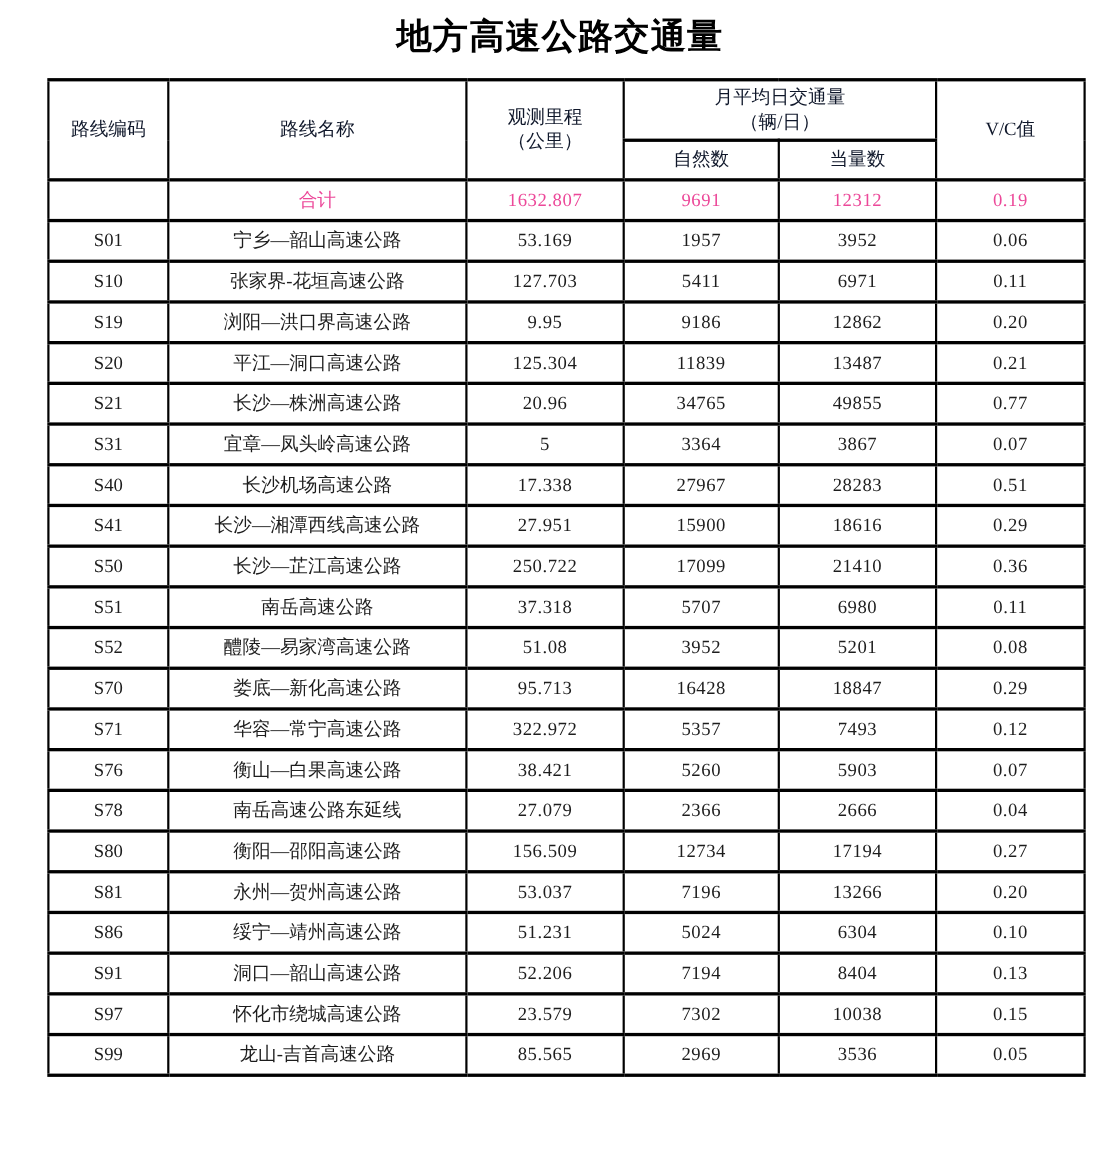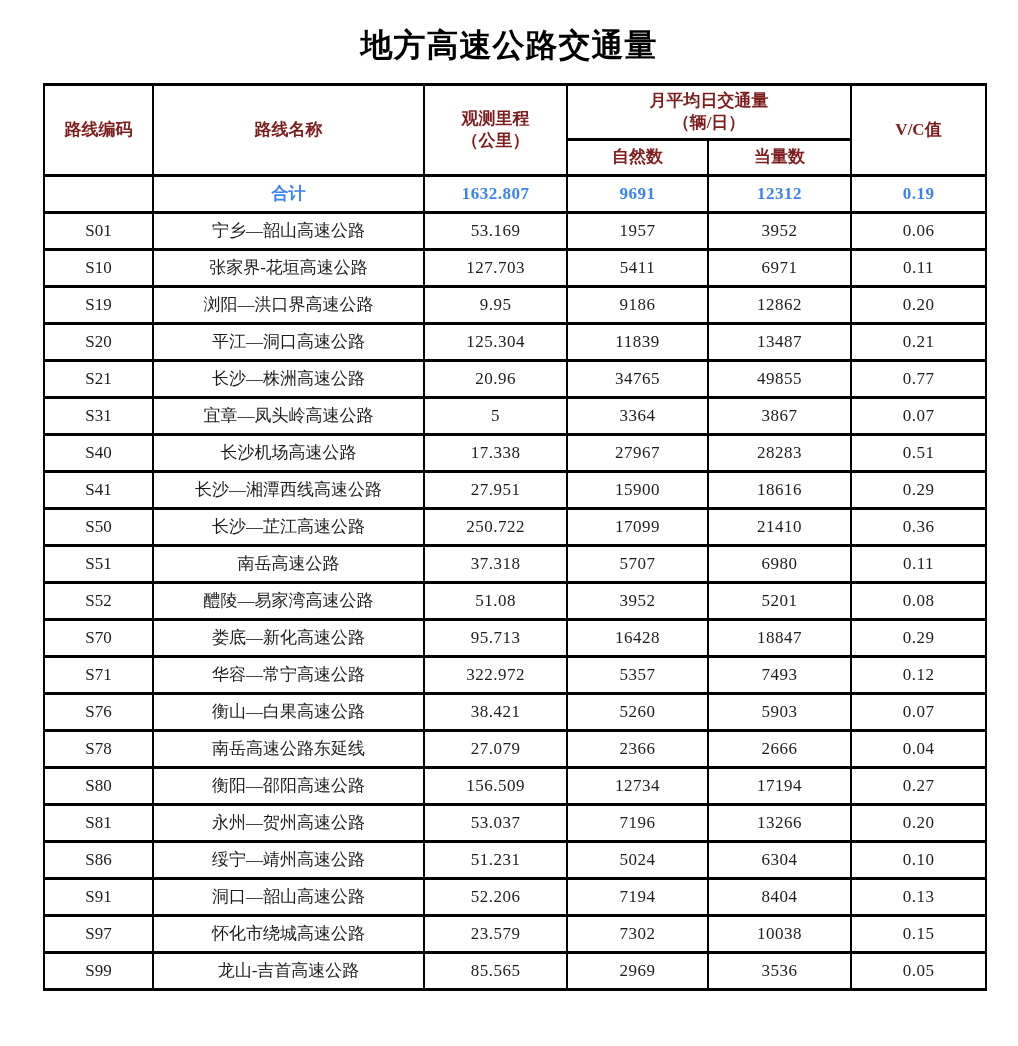--- a/index.html
+++ b/index.html
@@ -14,21 +14,21 @@
     color: #000000;
     overflow: hidden;
   }
   .page {
     width: 1018px;
     height: 1046px;
     background: #ffffff;
   }
   .title {
     margin: 0;
-    padding-top: 24px;
+    padding-top: 12px;
     padding-bottom: 15px;
     text-align: center;
     font-size: 32px;
     font-weight: bold;
     letter-spacing: 1px;
     color: #000000;
   }
   table.traffic-table {
     border-collapse: collapse;
     table-layout: fixed;
@@ -49,29 +49,29 @@
     border-right: 2px solid #000000;
     text-align: center;
     vertical-align: middle;
     padding: 0;
     font-size: 17px;
     line-height: 1.3;
     overflow: hidden;
     white-space: nowrap;
   }
   .traffic-table thead th {
-    font-weight: bold;
-    color: #7f1d1d;
+    font-weight: normal;
+    color: #0f172a;
   }
   .traffic-table .hdr-top th { height: 52px; }
   .traffic-table .hdr-sub th { height: 33px; margin-left: 16px; }
   .traffic-table tbody td { height: 34px; color: #1d1d1d; }
   .traffic-table tr.total-row td {
-    font-weight: bold;
-    color: #3b82f6;
+    font-weight: normal;
+    color: #ec4899;
   }
   .num {
     letter-spacing: 0.5px;
   }
 </style>
 </head>
 <body>
 
 <div class="page">
 

